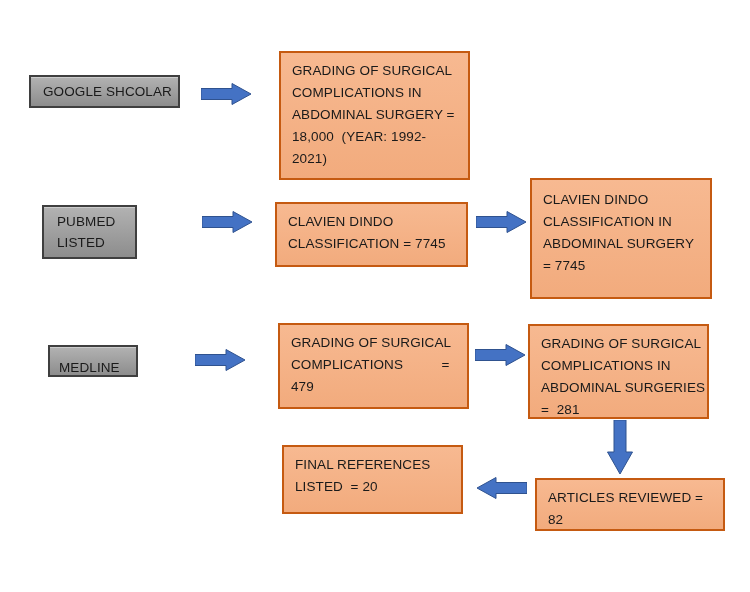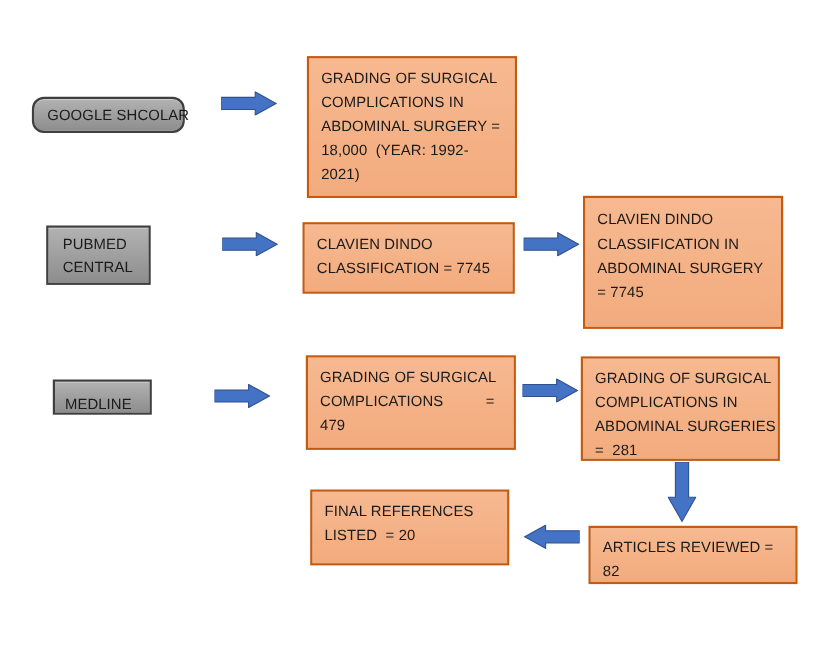--- a/index.html
+++ b/index.html
@@ -35,21 +35,21 @@
 
   .arrow { position: absolute; }
   .arrow svg { display: block; width: 100%; height: 100%; }
   .arrow polygon {
     fill: var(--arrow-fill, #4472c4);
     stroke: var(--arrow-border, #2f528f);
     stroke-width: 1;
   }
 
   
-  #src-google   { left: 29px;  top: 88px;  width: 139px; height: 33px; border-radius: 11px; }
+  #src-google   { left: 29px;  top: 75px;  width: 151px; height: 33px; }
   #src-google .txt { padding-left: 12px; }
   #src-pubmed   { left: 42px;  top: 205px; width: 95px;  height: 54px; }
   #src-pubmed .txt { padding-left: 13px; }
   #src-medline  { left: 48px;  top: 345px; width: 90px;  height: 32px; }
   #src-medline .txt { padding-left: 9px; margin-top: 12px; }
 
   #res-google        { left: 279px; top: 51px;  width: 191px; height: 129px; }
   #res-clavien       { left: 275px; top: 202px; width: 193px; height: 65px; }
   #res-clavien-abd   { left: 530px; top: 178px; width: 182px; height: 121px; }
   #res-clavien-abd .txt { padding-top: 9px; }
@@ -69,21 +69,21 @@
 </head>
 <body>
 
 <div class="stage">
 
   <div class="node src" id="src-google">
     <span class="txt">GOOGLE SHCOLAR</span>
   </div>
   <div class="node src" id="src-pubmed">
     <span class="txt">PUBMED
-CENTRAL</span>
+LISTED</span>
   </div>
   <div class="node src" id="src-medline">
     <span class="txt">MEDLINE</span>
   </div>
 
   <div class="node res" id="res-google">
     <span class="txt">GRADING OF SURGICAL
 COMPLICATIONS IN
 ABDOMINAL SURGERY =
 18,000  (YEAR: 1992-

